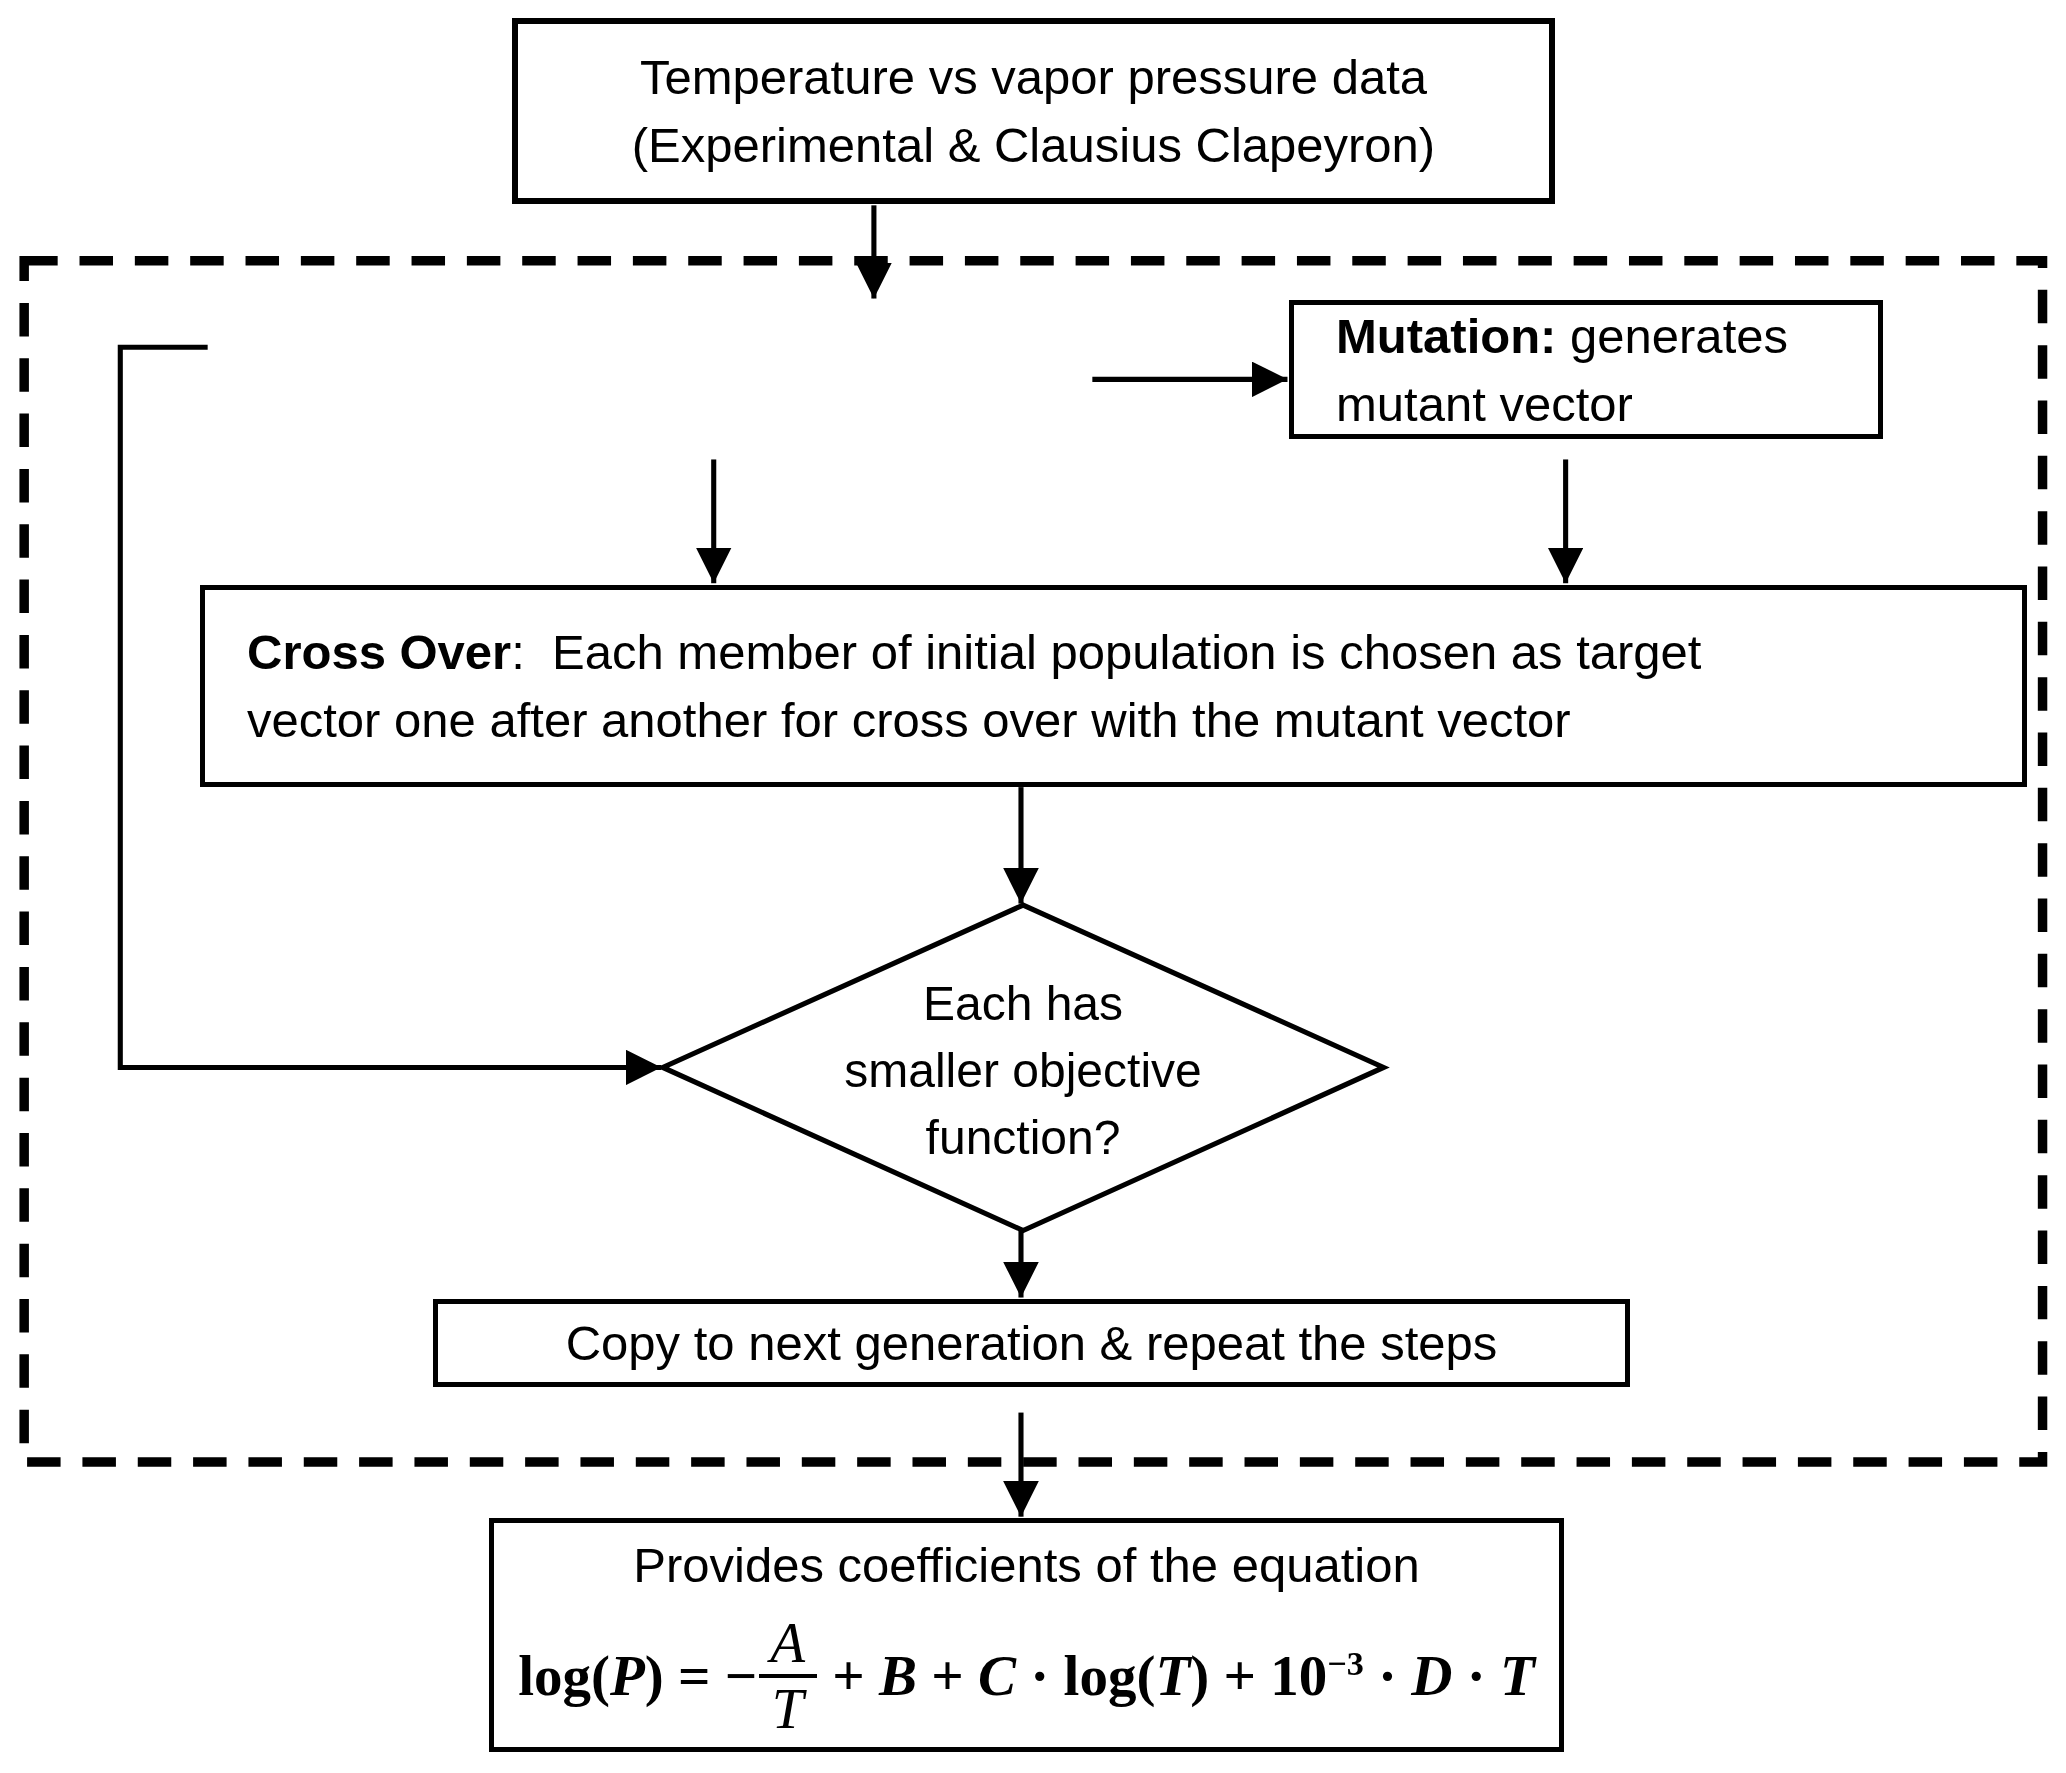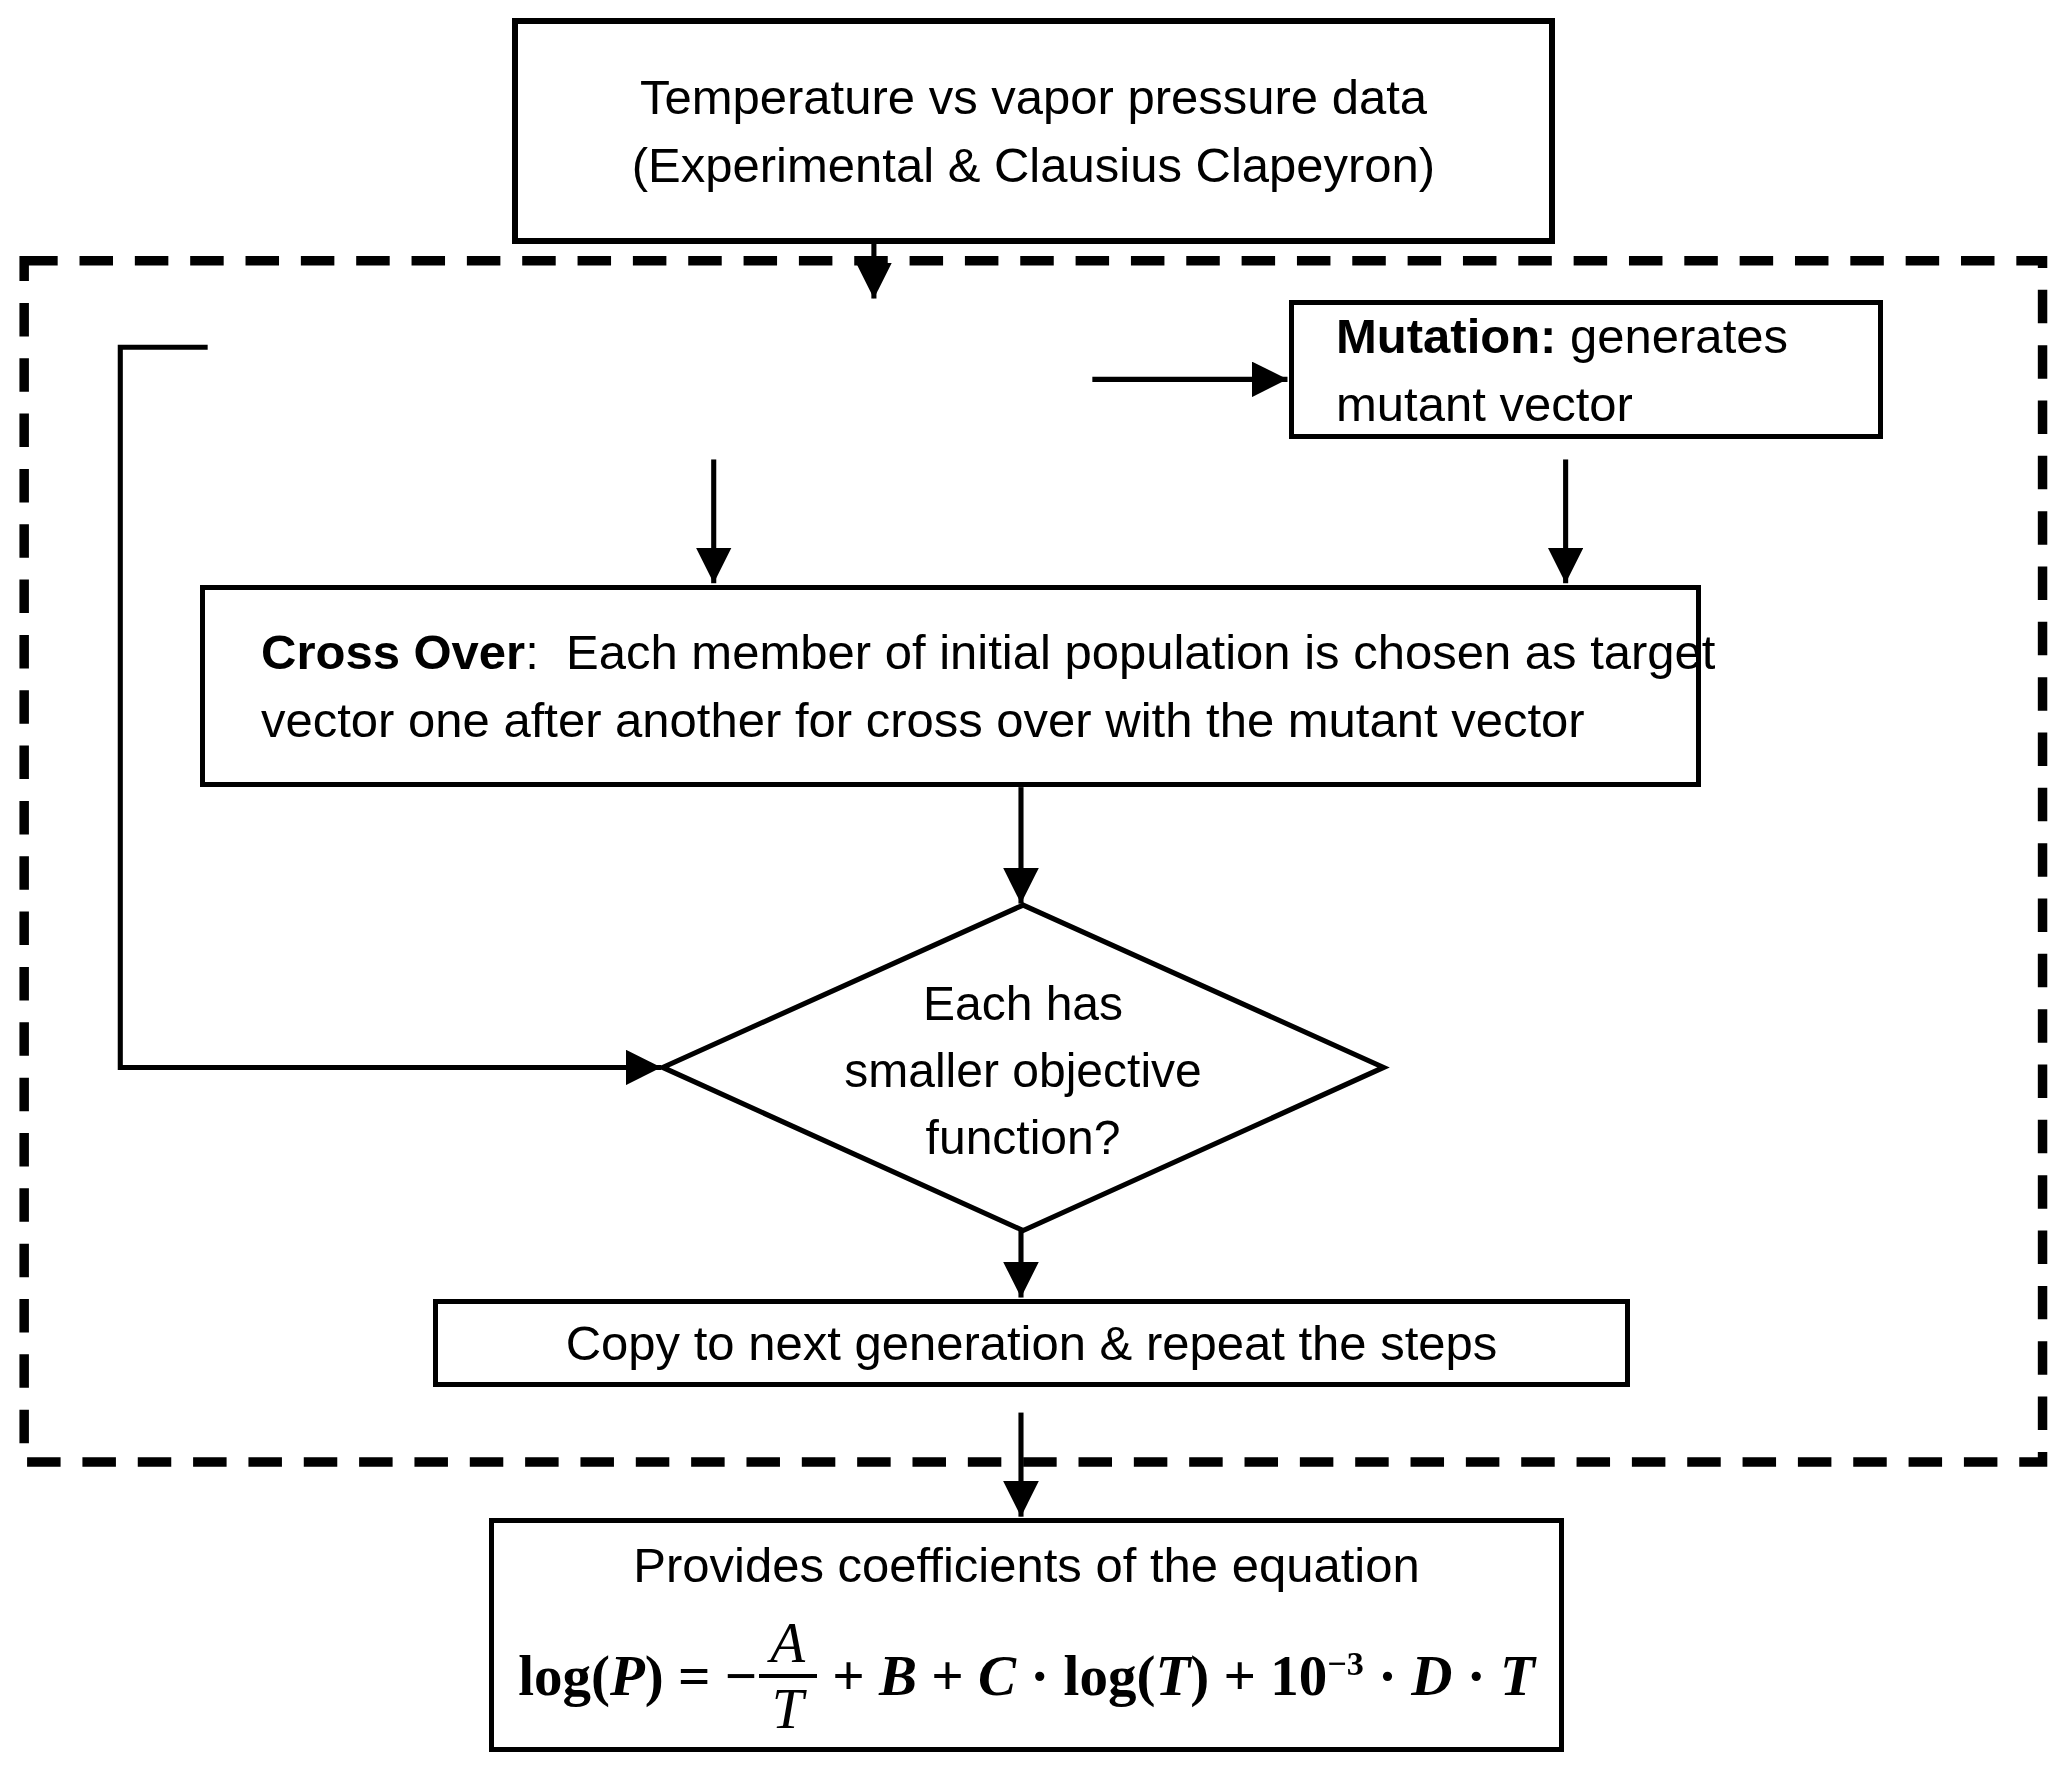--- a/index.html
+++ b/index.html
@@ -7,24 +7,24 @@
           font-family:"Liberation Sans","DejaVu Sans",sans-serif;color:#000;}
   #connectors{position:absolute;left:0;top:0;width:2066px;height:1773px;}
   .box{position:absolute;background:#ffffff;border:5.1px solid #000;box-sizing:border-box;
        display:flex;flex-direction:column;justify-content:center;}
   .pre{white-space:pre;}
   .line{display:block;white-space:pre;}
   .centered{align-items:center;text-align:center;}
   .lefted{align-items:flex-start;text-align:left;}
   .fs{font-size:49px;line-height:68px;}
   b{font-weight:700;}
-  #top-box{left:512px;top:18px;width:1043px;height:226px;border-width:6.6px;}
+  #top-box{left:512px;top:18px;width:1043px;height:186px;border-width:6.6px;}
   #init-box{left:208px;top:300px;width:886px;height:159px;padding-left:35px;}
   #mutation-box{left:1289px;top:300px;width:594px;height:139px;padding-left:42px;}
-  #crossover-box{left:200px;top:585px;width:1501px;height:202px;padding-left:56px;}
+  #crossover-box{left:200px;top:585px;width:1827px;height:202px;padding-left:42px;}
   #copy-box{left:433px;top:1299px;width:1197px;height:88px;}
   #footer-box{left:489px;top:1518px;width:1075px;height:234px;border-width:5.8px;row-gap:13px;}
   #diamond-label{position:absolute;left:768px;top:970px;width:510px;text-align:center;
                  font-size:48px;line-height:67px;}
   
   #equation-row{display:flex;align-items:center;justify-content:center;
                 font-family:"Liberation Serif","DejaVu Serif",serif;font-size:57px;}
   #equation-row .seg{white-space:pre;font-weight:bold;}
   #equation-row i{font-style:italic;}
   .frac{display:inline-flex;flex-direction:column;align-items:center;

